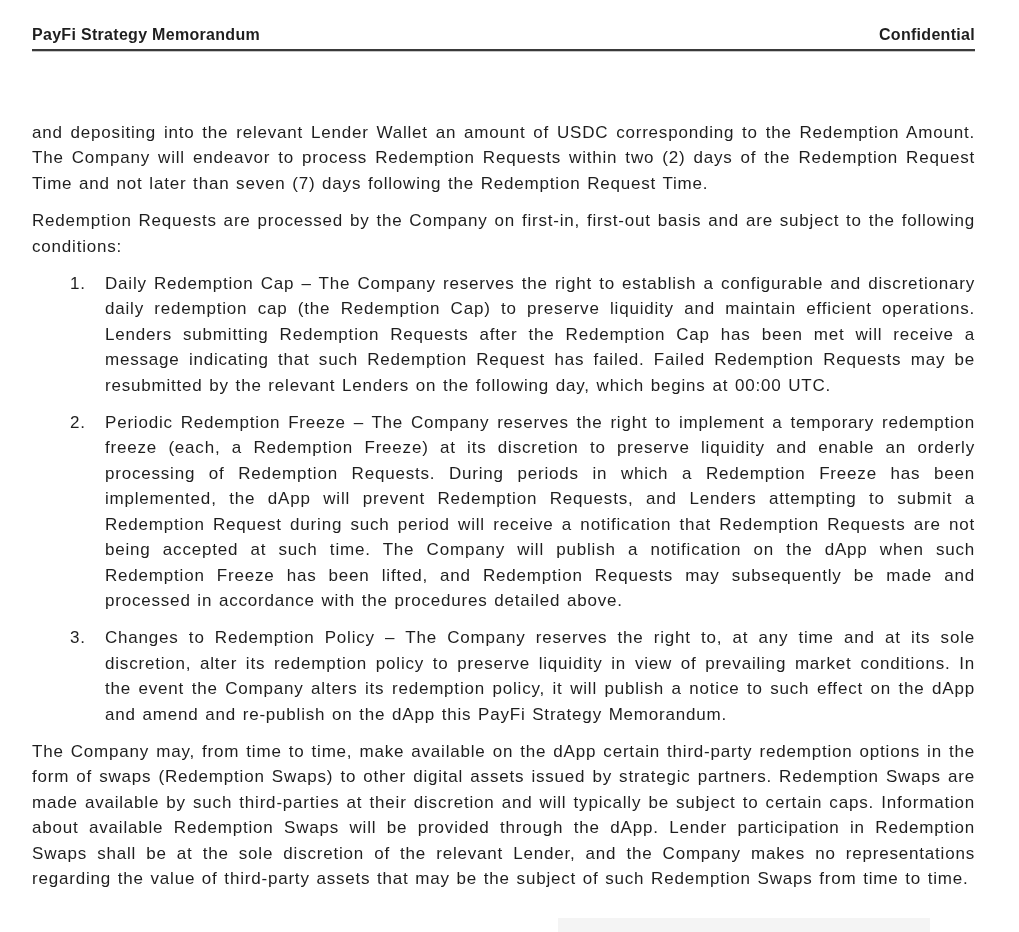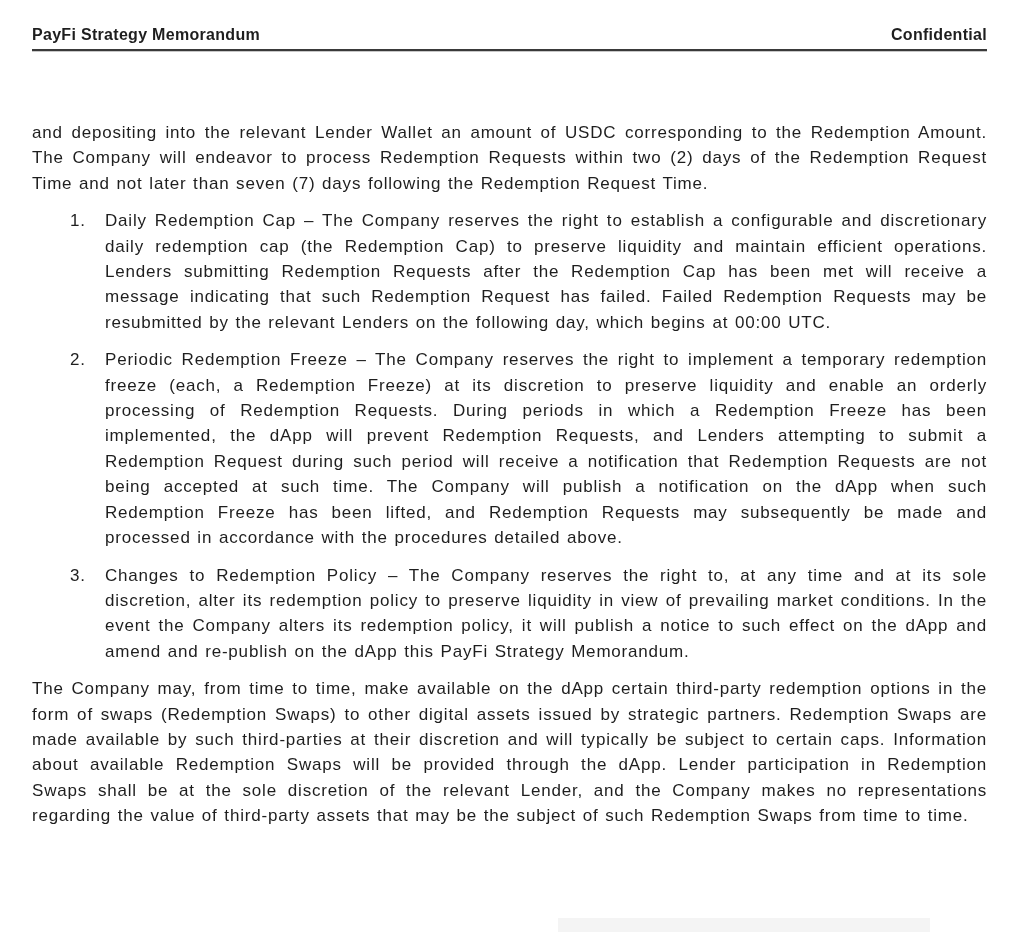--- a/index.html
+++ b/index.html
@@ -10,21 +10,21 @@
   body {
     width: 1019px;
     height: 932px;
     position: relative;
     overflow: hidden;
     font-family: "Liberation Sans", sans-serif;
     color: #1e1e1e;
     -webkit-font-smoothing: antialiased;
   }
   .page {
-    padding: 26px 32px 0 32px;
+    padding: 26px 44px 0 32px;
     box-sizing: border-box;
     width: 1019px;
   }
   .memo-header {
     display: flex;
     justify-content: space-between;
     align-items: baseline;
     font-weight: 700;
     font-size: 16px;
     letter-spacing: 0.3px;
@@ -80,20 +80,21 @@
   <div class="memo-header">
     <span>PayFi Strategy Memorandum</span>
     <span>Confidential</span>
   </div>
   <div class="header-rule"></div>
 
   <div class="memo-body">
 
     <p>and depositing into the relevant Lender Wallet an amount of USDC corresponding to the Redemption Amount. The Company will endeavor to process Redemption Requests within two (2) days of the Redemption Request Time and not later than seven (7) days following the Redemption Request Time.</p>
 
+    <p>Redemption Requests are processed by the Company on first-in, first-out basis and are subject to the following conditions:</p>
 
     <div class="numbered-list">
 
       <div class="list-item">
         <span class="list-number">1.</span>
         <span class="list-text"><strong>Daily Redemption Cap</strong><span> – The Company reserves the right to establish a configurable and discretionary daily redemption cap (the </span><strong>Redemption Cap</strong><span>) to preserve liquidity and maintain efficient operations. Lenders submitting Redemption Requests after the Redemption Cap has been met will receive a message indicating that such Redemption Request has failed. Failed Redemption Requests may be resubmitted by the relevant Lenders on the following day, which begins at 00:00 UTC.</span></span>
       </div>
 
       <div class="list-item">
         <span class="list-number">2.</span>

